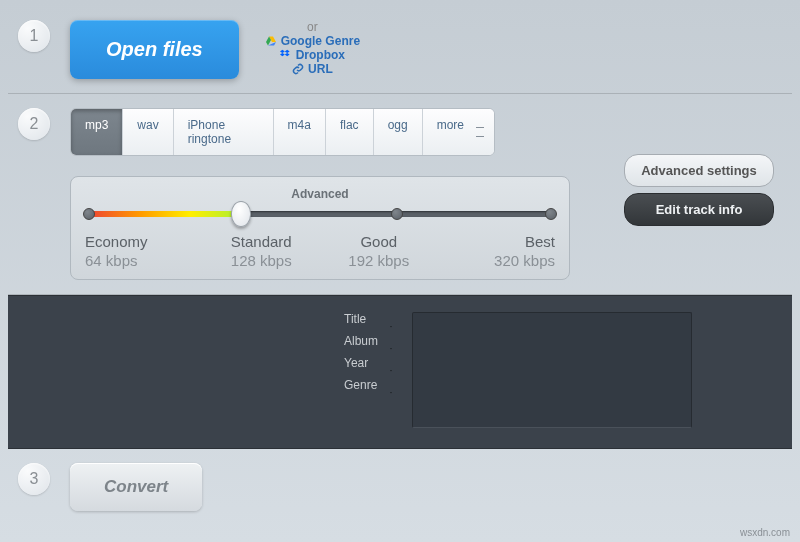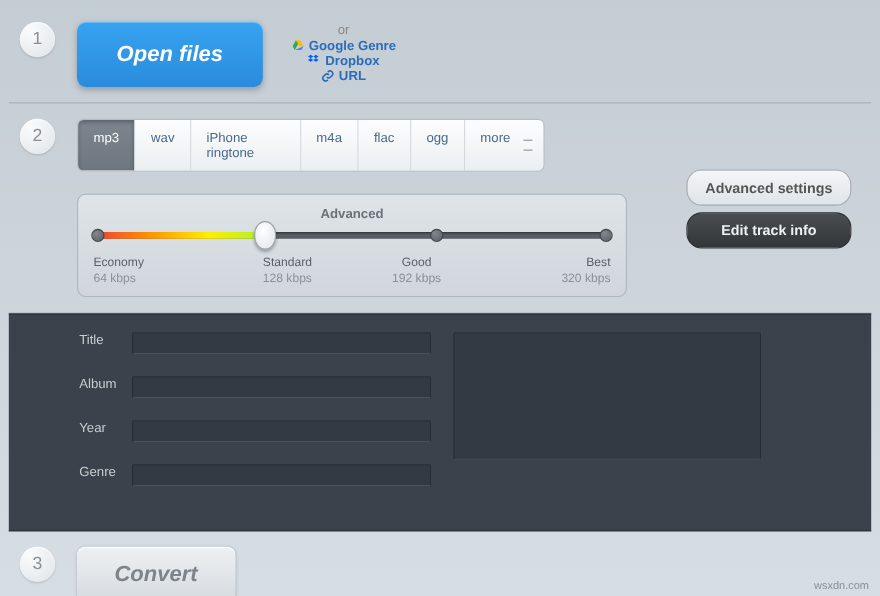--- a/index.html
+++ b/index.html
@@ -88,21 +88,21 @@
     .tick { position:absolute; top:-1px; width:12px;height:12px; border-radius:50%;
       background: radial-gradient(circle at 35% 30%, #80868c, #5a6067);
       border:1px solid #444; transform: translateX(-50%);
     }
     .thumb {
       position:absolute; top:-8px; width:20px;height:26px; transform:translateX(-50%);
       background: radial-gradient(ellipse at 40% 30%, #fff,#dfe4e9);
       border:1px solid #9aa1a8; border-radius: 10px/12px;
       box-shadow: 0 2px 3px rgba(0,0,0,.3);
     }
-    .q-labels { display:flex; justify-content:flex-end; margin-top:14px; font-size:11px; color:#6e7479; }
+    .q-labels { display:flex; justify-content:flex-end; margin-top:14px; font-size:15px; color:#6e7479; }
     .q-labels div { text-align:center; width:25%; }
     .q-labels div:first-child{text-align:left;}
     .q-labels div:last-child{text-align:right;}
     .q-labels .name{display:block; color:#5b6167;}
     .q-labels .rate{display:block; color:#8a9096; margin-top:2px;}
     .side-btns { position:absolute; right:18px; top:60px; width:150px; }
     .side-btn {
       display:block; width:100%; padding:8px 0; margin-bottom:6px; border-radius:14px;
       font-size:13px; font-weight:bold; text-align:center; cursor:pointer;
       border:1px solid #a6acb2;
@@ -110,36 +110,36 @@
     .adv { background:linear-gradient(#f4f6f8,#dfe4e8); color:#555; }
     .edit { background:linear-gradient(#4a4e52,#323639); color:#eef1f3; border-color:#2b2e31; }
     .step2 { position:relative; }
     
     .info-panel {
       background: #3b424b; border-top:1px solid #2b3036; border-bottom:1px solid #2b3036;
       padding: 16px 30px 20px 64px;
       display:flex; gap:20px;
     }
     .field-col { width: 320px; }
-    .field-row { display:flex; align-items:flex-start; margin-bottom:20px; }
+    .field-row { display:flex; align-items:flex-end; margin-bottom:6px;flex-direction:column; }
     .field-row label { width:48px; color:#c9cdd1; font-size:12px; }
     .field-row .input {
       flex:1; height:20px; background:#333a43;
       border:1px solid #262b31; border-bottom-color:#4a515a;
       border-radius:2px;
     }
     .big-input {
       width: 280px; height: 116px; background:#333a43;
       border:1px solid #262b31; border-bottom-color:#4a515a; border-radius:2px;
     }
     
     .convert-btn {
       padding: 14px 34px; border-radius:8px; border:none;
       background: linear-gradient(#eef1f3,#d5dadf);
-      color:#7d848a; font-size:20px; font-weight:bold; font-style:italic;
+      color:#7d848a; font-size:17px; font-weight:bold; font-style:italic;
       box-shadow: 0 1px 3px rgba(0,0,0,.2), inset 0 1px 0 #fff;
       cursor:pointer;
     }
     .watermark { position:absolute; right:10px; bottom:4px; font-size:10px; color:#8a9096; }
   </style>
 </head>
 <body>
 
 <div class="panel">
 

